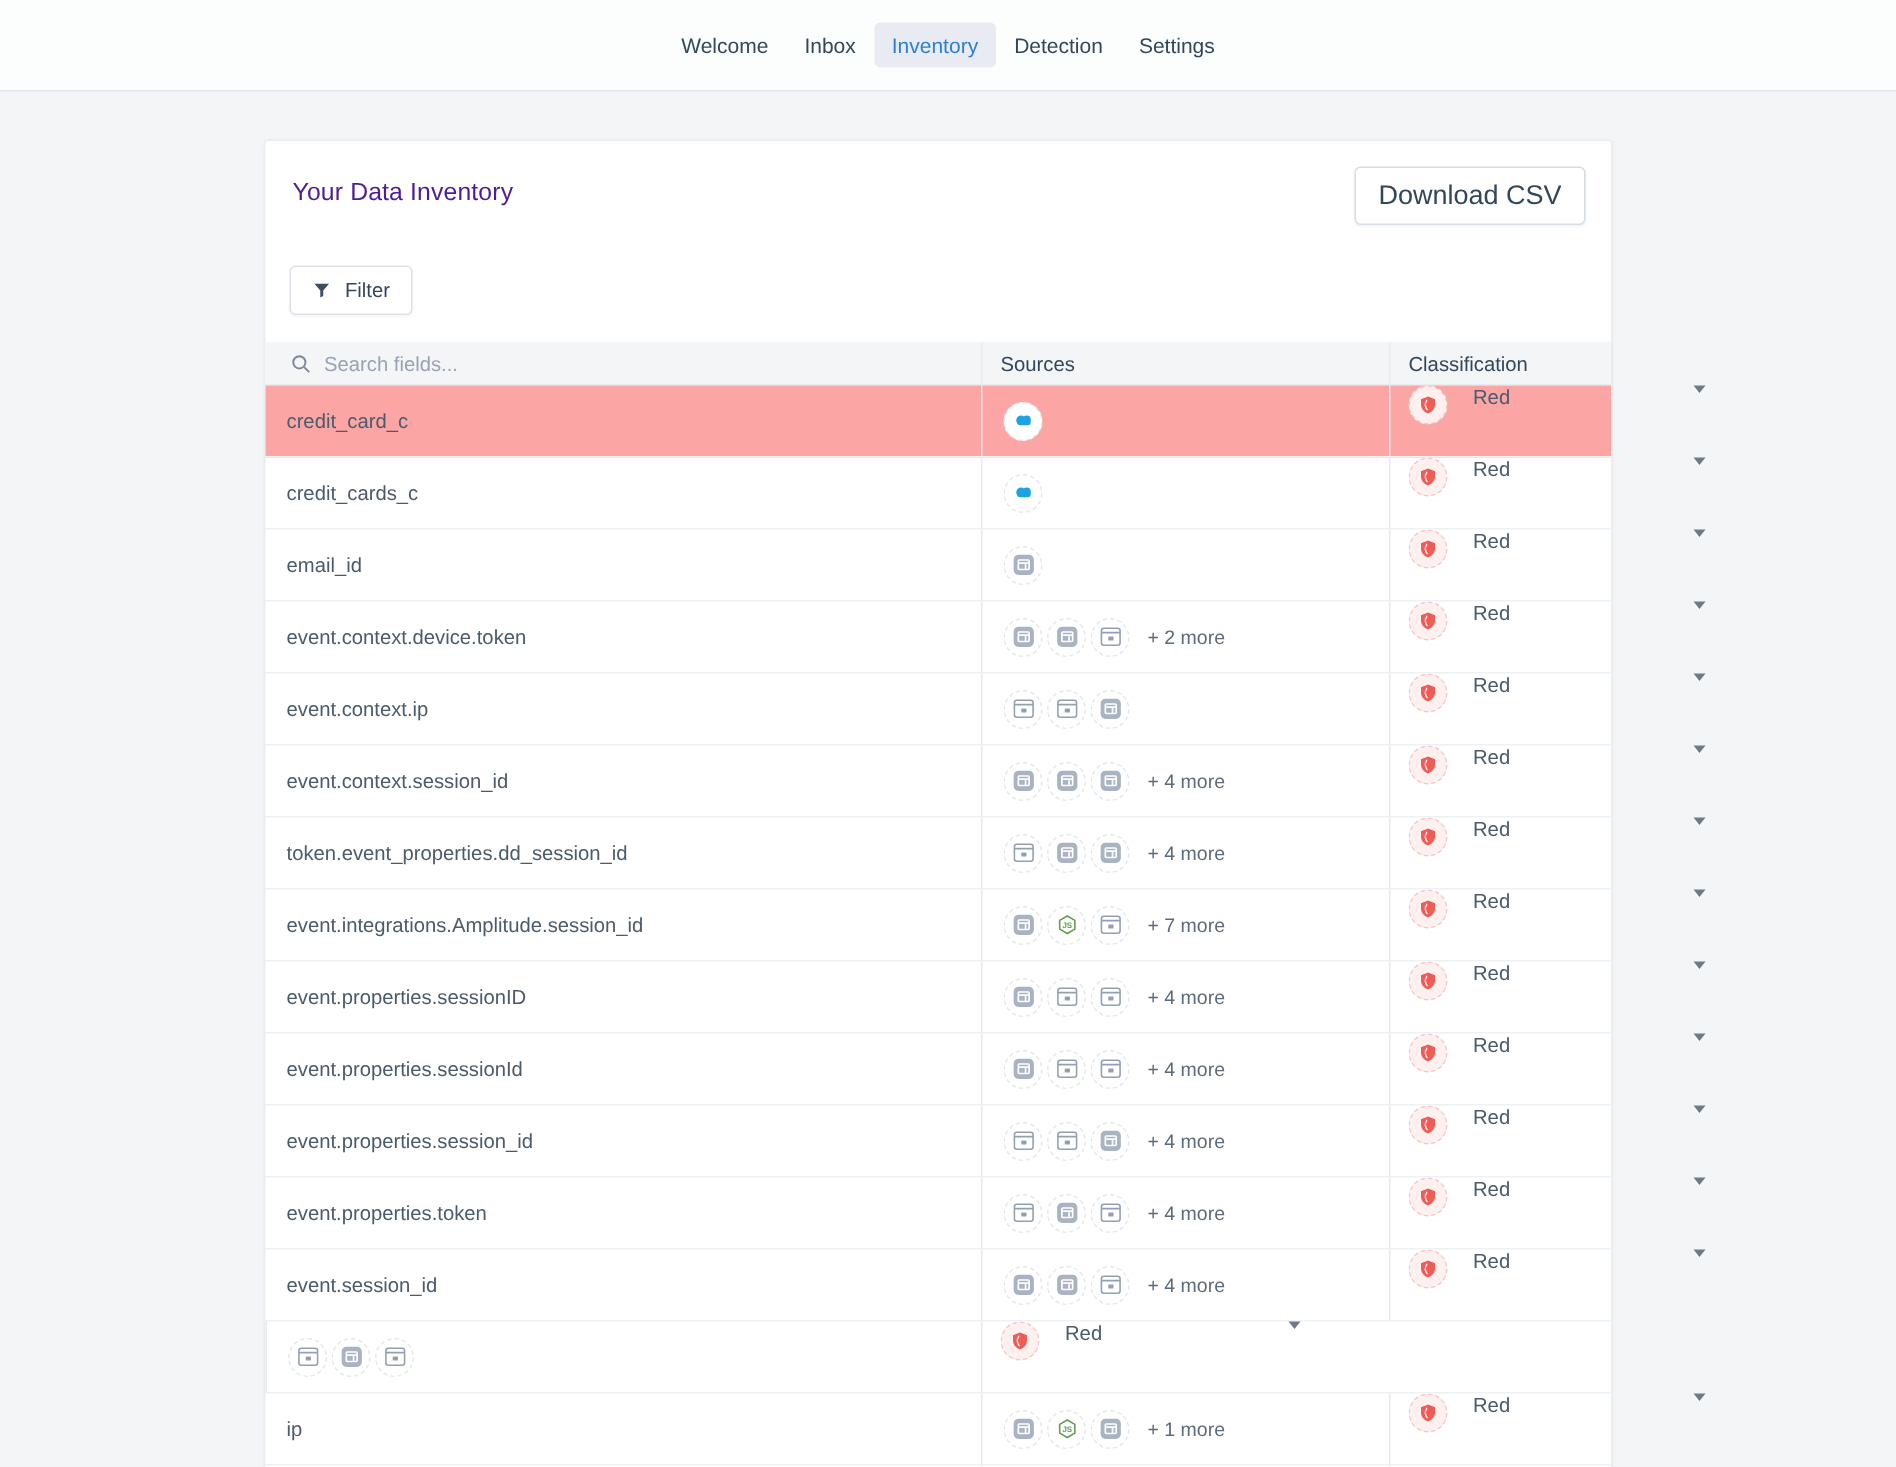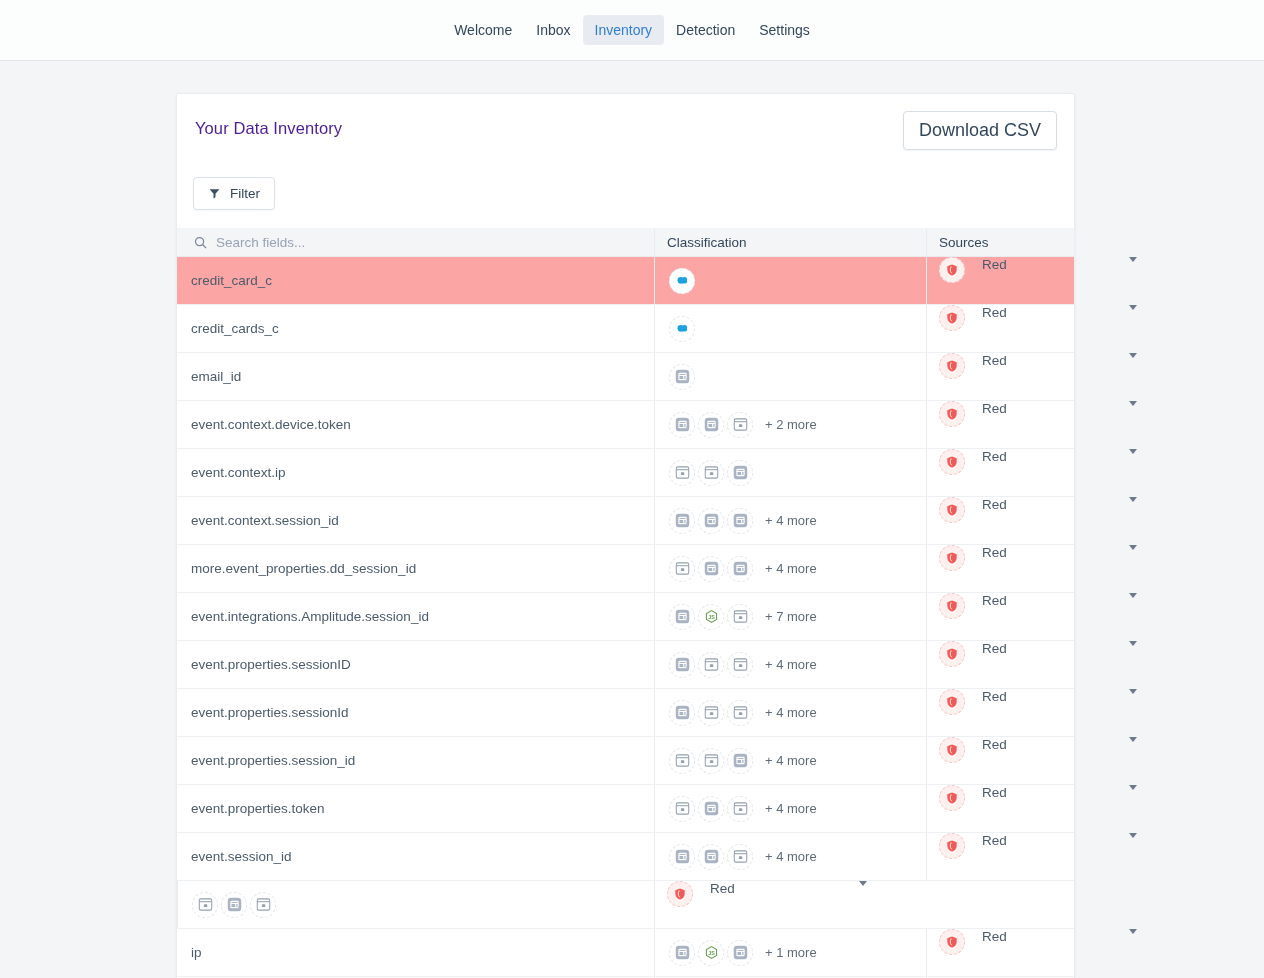--- a/index.html
+++ b/index.html
@@ -98,22 +98,22 @@
     <div class="grid-row table-header">
       <div class="hcell search-cell">
         <span class="search-icon">
           <svg viewBox="0 0 24 24" fill="none" stroke="#7a8799" stroke-width="2">
               <circle cx="10.5" cy="10.5" r="6.5"></circle>
               <path d="M15.6 15.6L21 21"></path>
             </svg>
         </span>
         <input class="search-input" type="text" placeholder="Search fields..." style="">
       </div>
+      <div class="hcell b">Sources</div>
       <div class="hcell b">Classification</div>
-      <div class="hcell b">Sources</div>
     </div>
 
     <div>
   <div class="grid-row row">
     <div class="cell cell-field">credit_card_c</div>
     <div class="cell cell-sources">
 
   <span class="src-circle">
     <svg viewBox="0 0 24 24">
                 <g fill="#1da1e2">
@@ -345,21 +345,21 @@
                   <path d="M10.6 6.6c-2.4 3.8-2.4 7 .4 10.6" stroke="#ffffff" stroke-width="1.5" fill="none" stroke-linecap="round"></path>
                 </svg>
         </span>
         <span class="class-label">Red</span>
         <span class="caret"></span>
       </div>
     </div>
   </div>
 
   <div class="grid-row row">
-    <div class="cell cell-field">more.event_properties.dd_session_id</div>
+    <div class="cell cell-field">token.event_properties.dd_session_id</div>
     <div class="cell cell-sources">
 
   <span class="src-circle">
     <svg viewBox="0 0 20 20">
                 <g stroke="#93a0b2" stroke-width="1.4" fill="none">
                   <rect x="1.7" y="2.5" width="16.6" height="15" rx="2.2"></rect>
                   <path d="M1.7 6.3h16.6"></path>
                 </g>
                 <rect x="7.8" y="9.8" width="4.6" height="3.6" rx="0.6" fill="#93a0b2"></rect>
               </svg>

